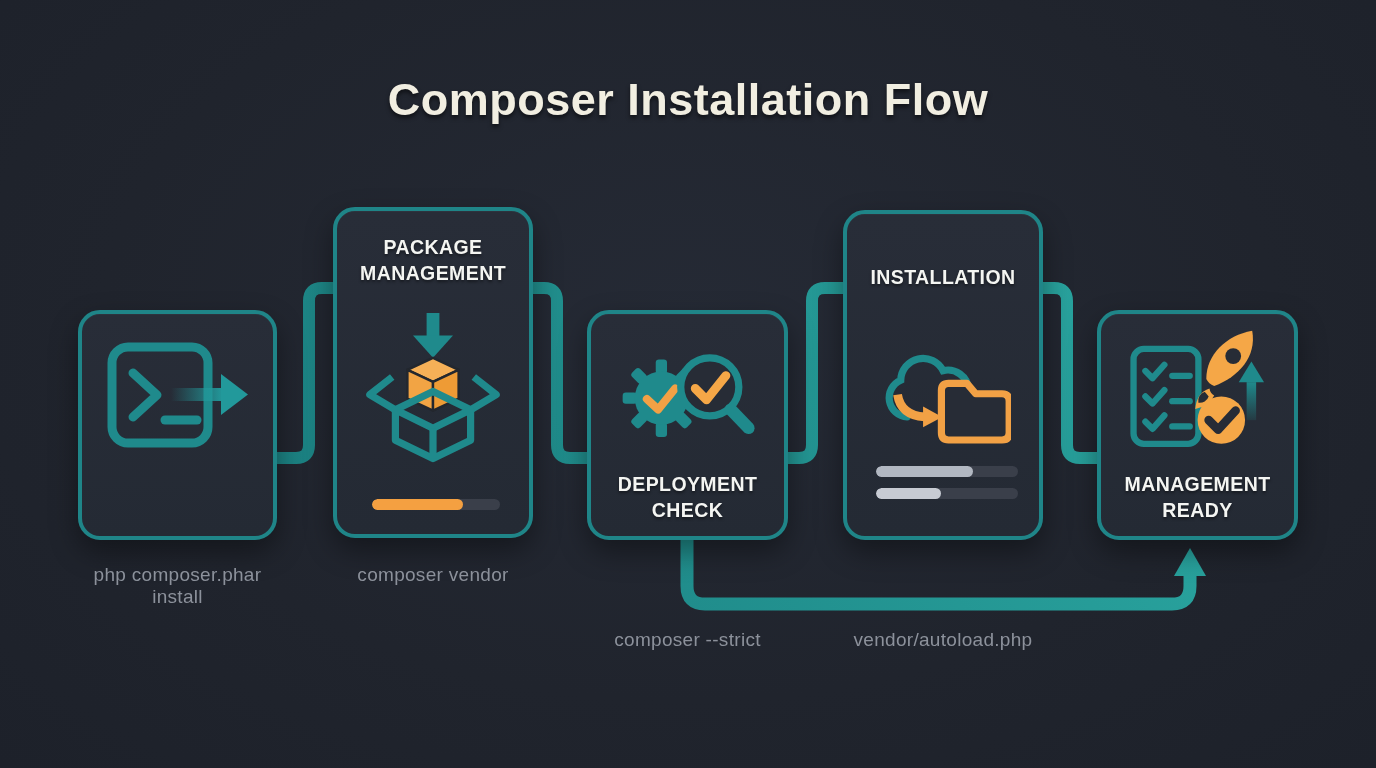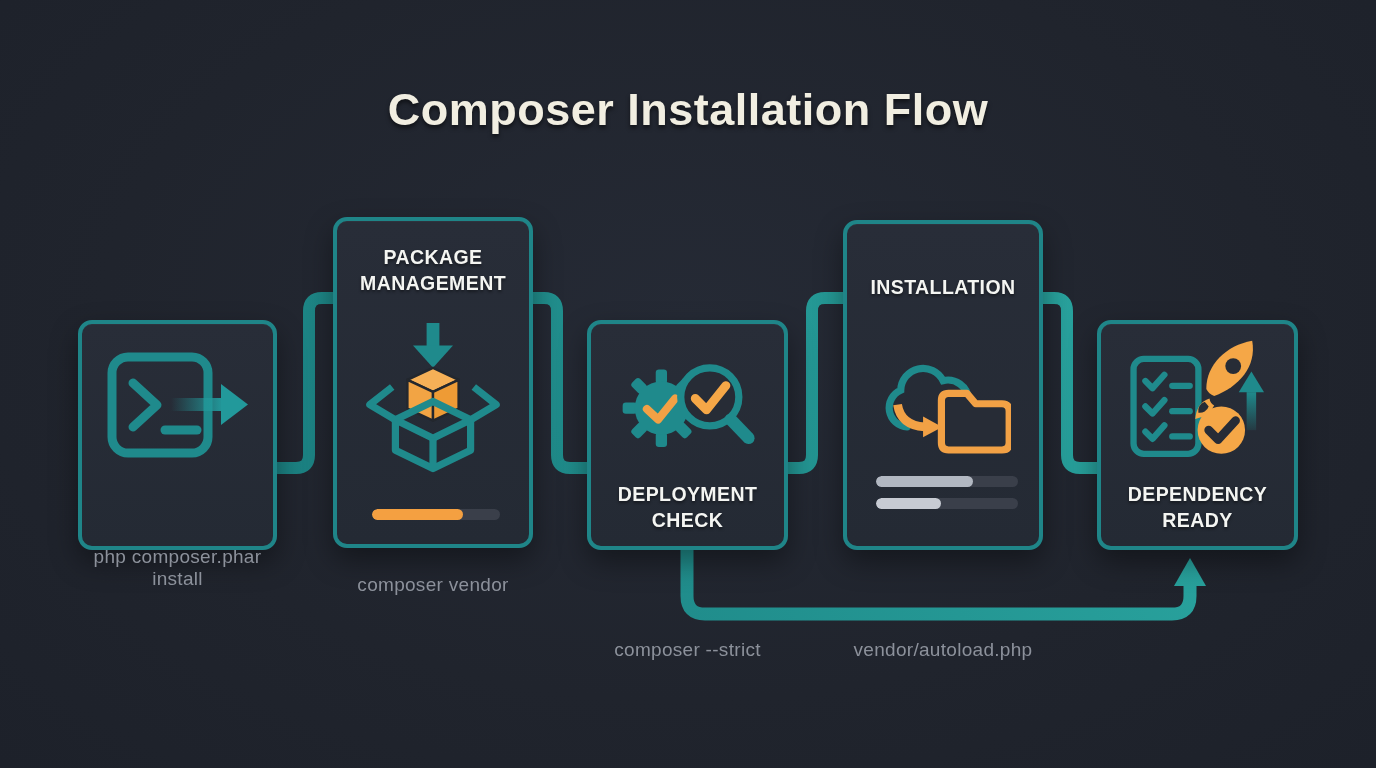--- a/index.html
+++ b/index.html
@@ -2,31 +2,31 @@
 <html><head>
 <meta charset="utf-8">
 <style>
   html,body{margin:0;padding:0;}
   body{
     width:1376px;height:768px;overflow:hidden;
     background:radial-gradient(ellipse at 50% 42%, #252a35 0%, #20242d 60%, #1d212a 100%);
     font-family:"Liberation Sans", sans-serif;
     position:relative;
   }
-  .stage{position:absolute;inset:0;width:1376px;height:704px;margin-top:10px;}
+  .stage{position:absolute;inset:0;width:1376px;height:704px;}
   .title{
     position:absolute;left:0;top:74px;width:1376px;
     text-align:center;font-size:45px;font-weight:bold;letter-spacing:.5px;
     color:#f1eee1;text-shadow:0 3px 4px rgba(0,0,0,.55);
   }
   svg.connectors{position:absolute;left:0;top:0;z-index:1;}
   .card{
     position:absolute;z-index:2;box-sizing:border-box;
     background:linear-gradient(180deg,#282d38 0%,#242a34 100%);
-    border:4px solid #1f8588;border-radius:14px;
+    border:4px solid #1f8588;border-radius:22px;
     box-shadow:0 12px 28px rgba(0,0,0,.38), inset 0 1px 0 rgba(255,255,255,.03);
   }
   .card1{left:78px;top:310px;width:199px;height:230px;}
   .card2{left:333px;top:207px;width:200px;height:331px;}
   .card3{left:587px;top:310px;width:201px;height:230px;}
   .card4{left:843px;top:210px;width:200px;height:330px;}
   .card5{left:1097px;top:310px;width:201px;height:230px;}
   .step-label{
     position:absolute;left:0;width:100%;text-align:center;
     font-size:19.5px;font-weight:bold;line-height:1.32;letter-spacing:.4px;
@@ -46,21 +46,21 @@
   .card2 .bar{left:35px;top:288px;width:128px;}
   .card2 .bar i{background:#f4a041;}
   .card4 .bar-1{left:29px;top:252px;width:142px;}
   .card4 .bar-1 i{background:#b2b8c2;}
   .card4 .bar-2{left:29px;top:274px;width:142px;}
   .card4 .bar-2 i{background:#c7cbd3;}
   .caption{
     position:absolute;z-index:2;text-align:center;
     font-size:19px;color:#8c919b;letter-spacing:.3px;
   }
-  .cap1{left:78px;top:536px;width:199px;}
+  .cap1{left:78px;top:564px;width:199px;}
   .cap2{left:333px;top:564px;width:200px;}
   .cap3{left:587px;top:629px;width:201px;}
   .cap4{left:843px;top:629px;width:200px;text-align:center;}
 </style>
 </head>
 <body>
 
 <div class="stage">
 
   <div class="title">Composer Installation Flow</div>
@@ -181,21 +181,21 @@
         <path d="M99,72 C99,41 124,17 157,11 C163,44 140,69 109,81 Q102,78 99,72 Z" fill="#f5a747"></path>
         <circle cx="133" cy="43" r="10" fill="#272c36"></circle>
         <path d="M103,84 q-16,5 -18,26 q17,-3 24,-17 q-5,-3 -6,-9 z" fill="#f5a747"></path>
         <path d="M97,88 a12,12 0 0 0 -8,14 a12,12 0 0 0 13,-8" fill="#272c36"></path>
       </g>
       <g>
         <circle cx="118" cy="124" r="30" fill="#f5a747"></circle>
         <path d="M102,124 l12,12 l22,-24" fill="none" stroke="#272c36" stroke-width="11" stroke-linecap="round" stroke-linejoin="round"></path>
       </g>
     </svg>
-    <div class="step-label">DEPENDENCY READY</div>
+    <div class="step-label">MANAGEMENT READY</div>
   </div>
 
   <div class="caption cap1">php composer.phar install</div>
   <div class="caption cap2">composer vendor</div>
   <div class="caption cap3">composer --strict</div>
   <div class="caption cap4">vendor/autoload.php</div>
 
 </div>
 
 </body></html>

